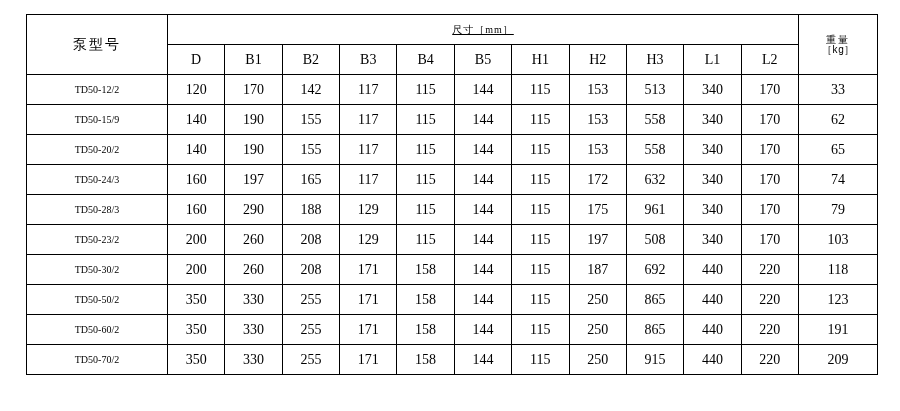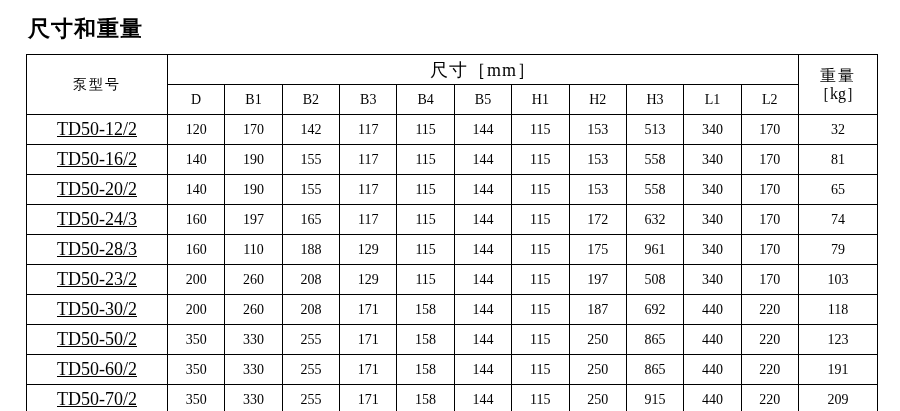--- a/index.html
+++ b/index.html
@@ -48,50 +48,49 @@
   }
   th.model-head {
     width: 140px;
     font-family: "Liberation Sans", sans-serif;
     font-size: 14px;
     letter-spacing: 2px;
     margin-top: 7px;
   }
   th.dim-head {
     font-family: "Liberation Sans", sans-serif;
-    font-size: 18px;
+    font-size: 10px;
     letter-spacing: 1px;
     height: 26px;
+    text-decoration: underline;
   }
   th.weight-head {
     width: 78px;
     font-family: "Liberation Sans", sans-serif;
-    font-size: 16px;
+    font-size: 10px;
     line-height: 1.1;
   }
   th.weight-head .w-line1 { display: block; letter-spacing: 2px; }
-  th.weight-head .w-line2 { display: block; }
+  th.weight-head .w-line2 { display: block; font-family: Liberation Mono, monospace; }
   th.sub {
     font-size: 14px;
     height: 26px;
   }
   td.model {
-    font-size: 18px;
-    text-decoration: underline;
+    font-size: 10px;
   }
   td.num {
     font-size: 14px;
   }
 </style>
 </head>
 <body>
 
 <div class="page">
 
-  <h1 class="title">尺寸和重量</h1>
 
   <table class="spec">
     <thead>
       <tr>
         <th class="model-head" rowspan="2">泵型号</th>
         <th class="dim-head" colspan="11">尺寸［mm］</th>
         <th class="weight-head" rowspan="2">
           <span class="w-line1">重量</span>
           <span class="w-line2">［kg］</span>
         </th>
@@ -117,36 +116,36 @@
           <td class="num">170</td>
           <td class="num">142</td>
           <td class="num">117</td>
           <td class="num">115</td>
           <td class="num">144</td>
           <td class="num">115</td>
           <td class="num">153</td>
           <td class="num">513</td>
           <td class="num">340</td>
           <td class="num">170</td>
-          <td class="num">32</td>
-        </tr>
-        <tr>
-          <td class="model">TD50-16/2</td>
+          <td class="num">33</td>
+        </tr>
+        <tr>
+          <td class="model">TD50-15/9</td>
           <td class="num">140</td>
           <td class="num">190</td>
           <td class="num">155</td>
           <td class="num">117</td>
           <td class="num">115</td>
           <td class="num">144</td>
           <td class="num">115</td>
           <td class="num">153</td>
           <td class="num">558</td>
           <td class="num">340</td>
           <td class="num">170</td>
-          <td class="num">81</td>
+          <td class="num">62</td>
         </tr>
         <tr>
           <td class="model">TD50-20/2</td>
           <td class="num">140</td>
           <td class="num">190</td>
           <td class="num">155</td>
           <td class="num">117</td>
           <td class="num">115</td>
           <td class="num">144</td>
           <td class="num">115</td>
@@ -167,21 +166,21 @@
           <td class="num">115</td>
           <td class="num">172</td>
           <td class="num">632</td>
           <td class="num">340</td>
           <td class="num">170</td>
           <td class="num">74</td>
         </tr>
         <tr>
           <td class="model">TD50-28/3</td>
           <td class="num">160</td>
-          <td class="num">110</td>
+          <td class="num">290</td>
           <td class="num">188</td>
           <td class="num">129</td>
           <td class="num">115</td>
           <td class="num">144</td>
           <td class="num">115</td>
           <td class="num">175</td>
           <td class="num">961</td>
           <td class="num">340</td>
           <td class="num">170</td>
           <td class="num">79</td>

